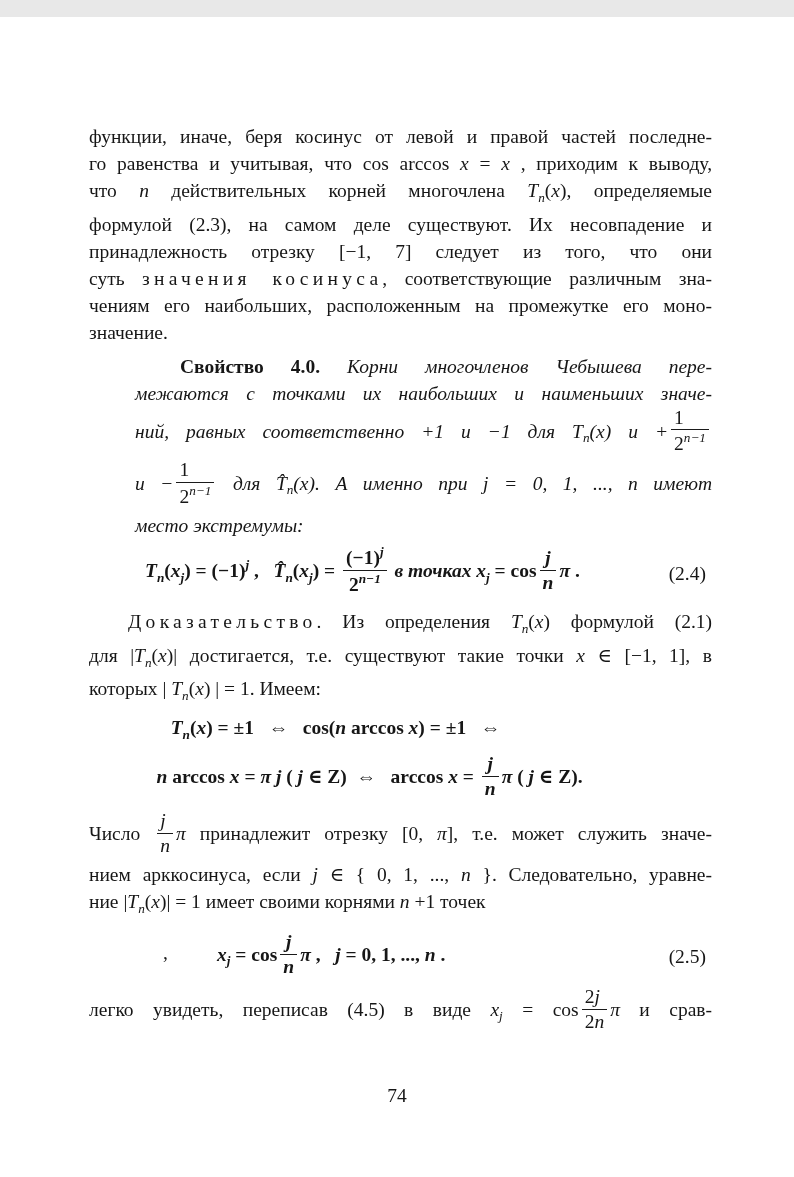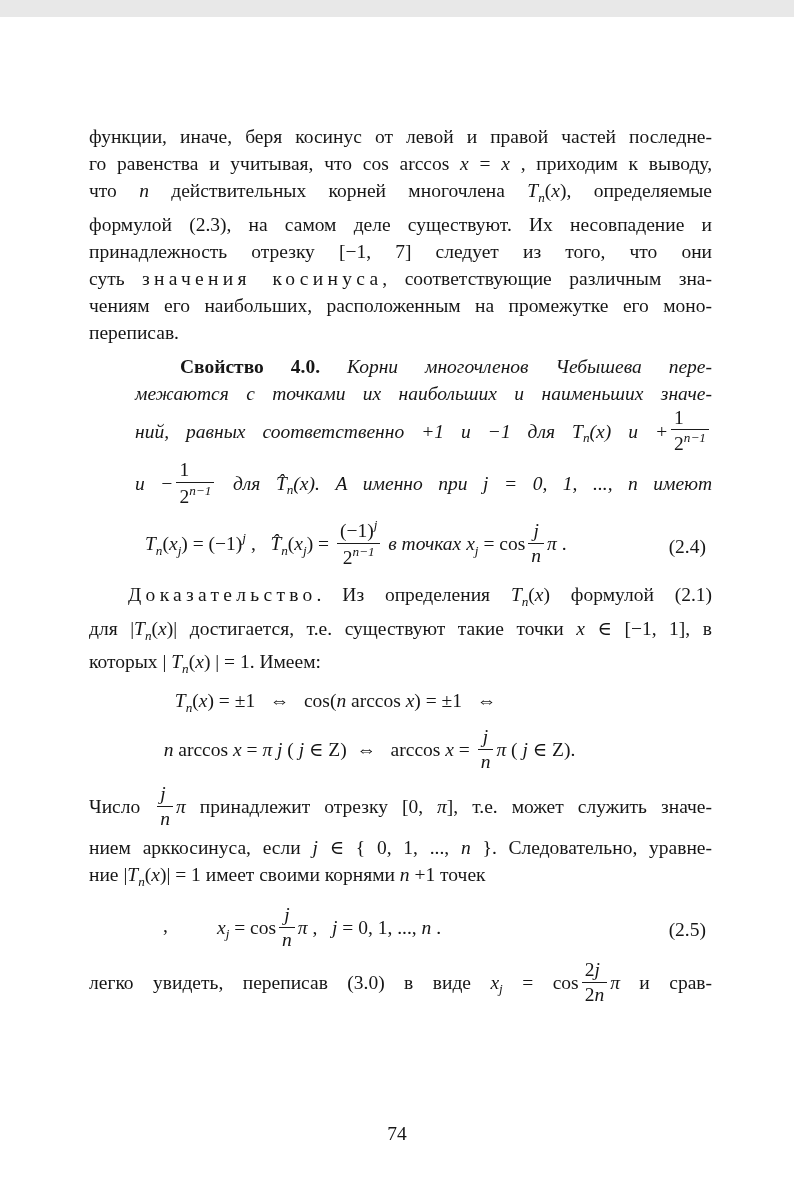--- a/index.html
+++ b/index.html
@@ -34,56 +34,57 @@
   }
   .frac .fn{display:block;border-bottom:1.4px solid #1a1a1a;padding:0 3px 1px;}
   .frac .fd{display:block;padding:1px 3px 0;}
   .indent1{text-indent:45px;}
   .indent2{text-indent:39px;}
   .prop{margin-top:7px;margin-left:46px;width:577px;}
   .dok{margin-top:8px;}
   .chislo{margin-top:6px;}
   .lastp{margin-top:4px;}
   .eqrow{position:relative;}
-  .eq-body{display:block;}
+  .eq-body{display:block;font-weight:bold;}
   .eq24{margin-top:6px;}
   .eq24 .eq-body{text-align:left;padding-left:56px;padding-right:64px;}
   .el1{margin-top:5px;}
   .el1 .eq-body{text-align:center;padding-right:130px;}
   .el2{margin-top:6px;}
   .el2 .eq-body{text-align:center;padding-right:62px;}
   .eq25{margin-top:10px;}
   .eq25 .eq-body{text-align:left;padding-left:128px;padding-right:64px;}
   .eq-num{position:absolute;right:6px;top:50%;transform:translateY(-50%);}
   .stray{position:absolute;left:74px;bottom:16px;}
   .pagenum{
-    position:absolute;left:0;top:1106px;width:794px;
+    position:absolute;left:0;top:1068px;width:794px;
     text-align:center;font-size:19.5px;color:#161616;
   }
 </style>
 </head>
 <body>
 
 <div class="page">
   <div class="col">
       <div>
         <div class="line"><span>функции, иначе, беря косинус от левой и правой частей последне-</span></div>
         <div class="line"><span>го равенства и учитывая, что cos arccos </span><span class="it">x</span><span> = </span><span class="it">x</span><span> , приходим к выводу,</span></div>
         <div class="line"><span>что </span><span class="it">n</span><span> действительных корней многочлена </span><span class="it">T</span><span class="it sb">n</span><span>(</span><span class="it">x</span><span>)</span><span>, определяемые</span></div>
         <div class="line"><span>формулой (2.3), на самом деле существуют. Их несовпадение и</span></div>
         <div class="line"><span>принадлежность отрезку [−1, 7] следует из того, что они</span></div>
         <div class="line"><span>суть </span><span class="ls">значения косинуса</span><span>, соответствующие различным зна-</span></div>
         <div class="line"><span>чениям его наибольших, расположенным на промежутке его моно-</span></div>
-        <div class="line last"><span>переписав.</span></div>
+        <div class="line last"><span>значение.</span></div>
       </div>
       <div class="prop">
         <div class="line indent1"><span class="bd">Свойство 4.0.</span><span> </span><span class="it">Корни многочленов Чебышева пере-</span></div>
         <div class="line"><span class="it">межаются с точками их наибольших и наименьших значе-</span></div>
         <div class="line"><span class="it">ний, равных соответственно +1 и −1 для </span><span class="it">T</span><span class="it sb">n</span><span class="it">(</span><span class="it">x</span><span class="it">) </span><span class="it">и</span><span class="it"> +</span><span class="frac"><span class="fn"><span>1</span></span><span class="fd"><span>2</span><span class="it sp">n−1</span></span></span></div>
         <div class="line"><span class="it">и −</span><span class="frac"><span class="fn"><span>1</span></span><span class="fd"><span>2</span><span class="it sp">n−1</span></span></span><span class="it"> для </span><span class="it">T̂</span><span class="it sb">n</span><span class="it">(</span><span class="it">x</span><span class="it">)</span><span class="it">. А именно при </span><span class="it">j</span><span class="it"> = 0, 1, ..., </span><span class="it">n</span><span class="it"> имеют</span></div>
+        <div class="line last"><span class="it">место экстремумы:</span></div>
       </div>
       <div class="eqrow eq24">
         <span class="eq-body"><span class="it">T</span><span class="it sb">n</span><span>(</span><span class="it">x</span><span class="it sb">j</span><span>) = (−1)</span><span class="it sp">j</span><span> ,&nbsp;&nbsp;&nbsp;</span><span class="it">T̂</span><span class="it sb">n</span><span>(</span><span class="it">x</span><span class="it sb">j</span><span>) = </span><span class="frac"><span class="fn"><span>(−1)</span><span class="it sp">j</span></span><span class="fd"><span>2</span><span class="it sp">n−1</span></span></span><span> </span><span class="it">в точках </span><span class="it">x</span><span class="it sb">j</span><span> = cos</span><span class="frac"><span class="fn"><span class="it">j</span></span><span class="fd"><span class="it">n</span></span></span><span class="it">π</span><span> .</span></span>
         <span class="eq-num">(2.4)</span>
       </div>
       <div class="dok">
         <div class="line indent2"><span class="ls">Доказательство</span><span>. Из определения </span><span class="it">T</span><span class="it sb">n</span><span>(</span><span class="it">x</span><span>)</span><span> формулой (2.1)</span></div>
         <div class="line"><span>для |</span><span class="it">T</span><span class="it sb">n</span><span>(</span><span class="it">x</span><span>)| достигается, т.е. существуют такие точки </span><span class="it">x</span><span> ∈ [−1, 1], в</span></div>
         <div class="line last"><span>которых | </span><span class="it">T</span><span class="it sb">n</span><span>(</span><span class="it">x</span><span>) | = 1. Имеем:</span></div>
       </div>
@@ -97,17 +98,17 @@
         <div class="line"><span>Число </span><span class="frac"><span class="fn"><span class="it">j</span></span><span class="fd"><span class="it">n</span></span></span><span class="it">π</span><span> принадлежит отрезку [0, </span><span class="it">π</span><span>], т.е. может служить значе-</span></div>
         <div class="line"><span>нием арккосинуса, если </span><span class="it">j</span><span> ∈ { 0, 1, ..., </span><span class="it">n</span><span> }. Следовательно, уравне-</span></div>
         <div class="line last"><span>ние |</span><span class="it">T</span><span class="it sb">n</span><span>(</span><span class="it">x</span><span>)| = 1 имеет своими корнями </span><span class="it">n</span><span> +1 точек</span></div>
       </div>
       <div class="eqrow eq25">
         <span class="eq-body"><span class="it">x</span><span class="it sb">j</span><span> = cos</span><span class="frac"><span class="fn"><span class="it">j</span></span><span class="fd"><span class="it">n</span></span></span><span class="it">π</span><span> ,&nbsp;&nbsp;&nbsp;</span><span class="it">j</span><span> = 0, 1, ..., </span><span class="it">n</span><span> .</span></span>
         <span class="stray">,</span>
         <span class="eq-num">(2.5)</span>
       </div>
       <div class="lastp">
-        <div class="line"><span>легко увидеть, переписав (3.0) в виде </span><span class="it">x</span><span class="it sb">j</span><span> = cos</span><span class="frac"><span class="fn"><span>2</span><span class="it">j</span></span><span class="fd"><span>2</span><span class="it">n</span></span></span><span class="it">π</span><span> и срав-</span></div>
+        <div class="line"><span>легко увидеть, переписав (4.5) в виде </span><span class="it">x</span><span class="it sb">j</span><span> = cos</span><span class="frac"><span class="fn"><span>2</span><span class="it">j</span></span><span class="fd"><span>2</span><span class="it">n</span></span></span><span class="it">π</span><span> и срав-</span></div>
       </div>
     </div>
   <div class="pagenum">74</div>
 </div>
 
 </body></html>

